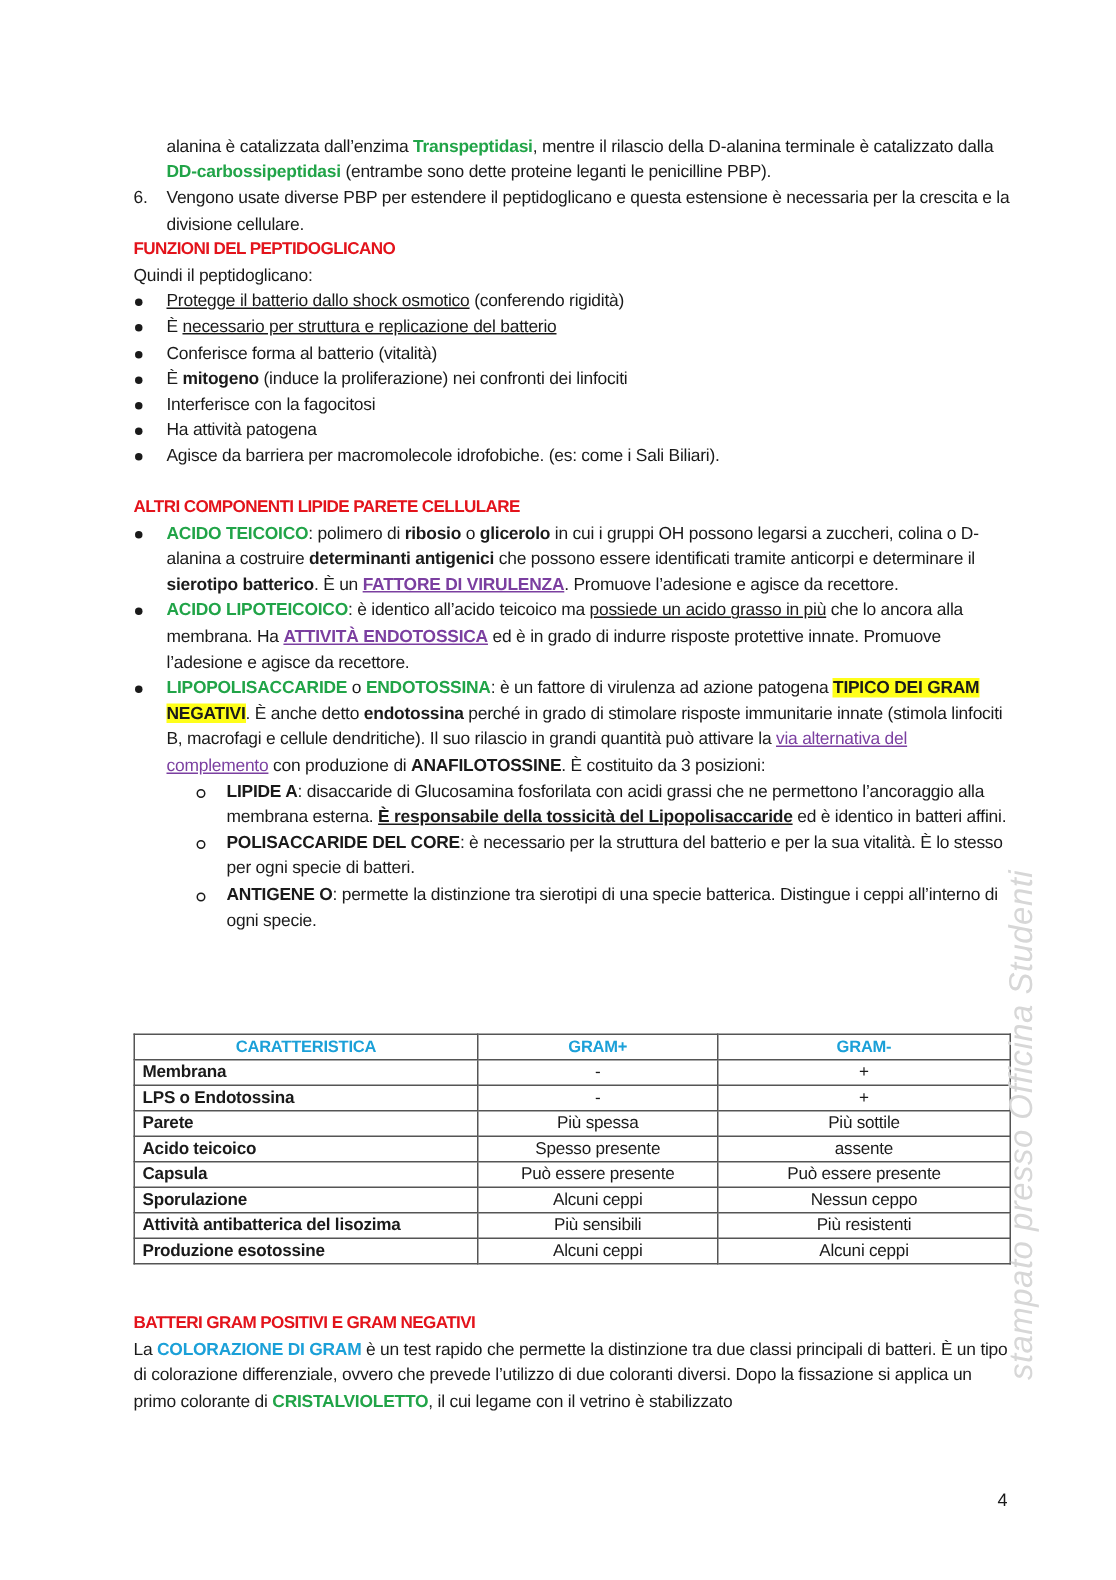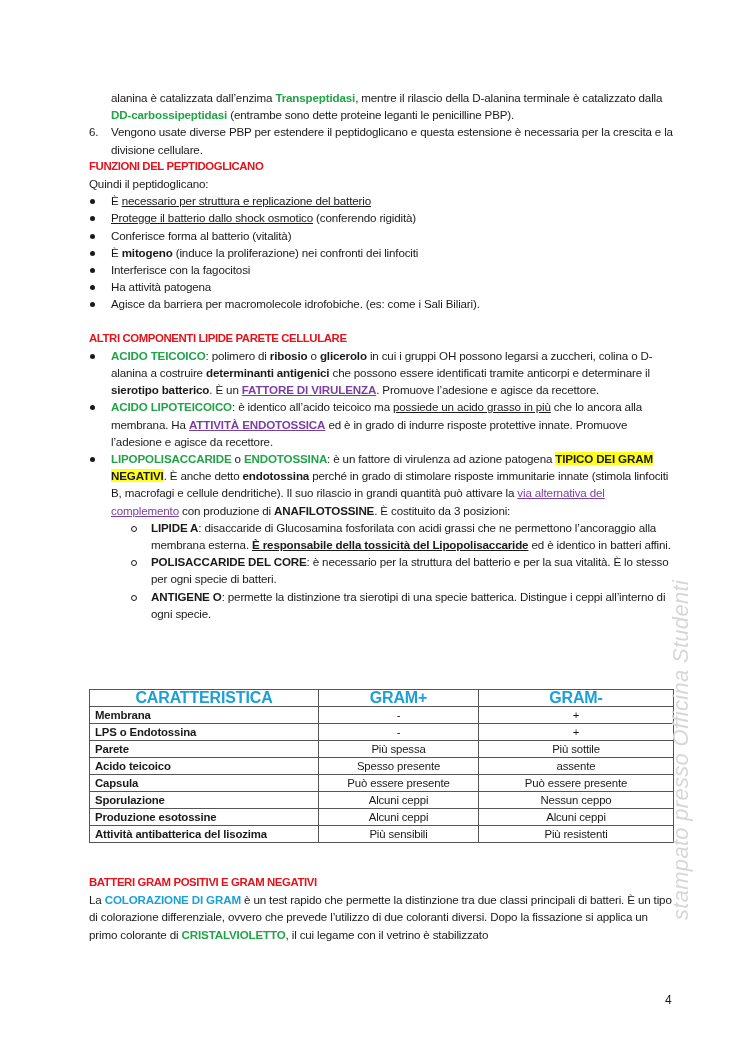--- a/index.html
+++ b/index.html
@@ -26,21 +26,21 @@
   ul.bullets > li { display: flex; }
   ul.bullets > li .dot { width: 22px; flex: none; position: relative; }
   ul.bullets > li .dot::before { content: ""; position: absolute; left: 1px; top: 7px; width: 5px; height: 5px; border-radius: 50%; background: #1a1a1a; }
   ul.sub { list-style: none; margin: 0; padding: 0 0 0 18px; }
   ul.sub > li { display: flex; }
   ul.sub > li .circ { width: 22px; flex: none; position: relative; }
   ul.sub > li .circ::before { content: ""; position: absolute; left: 2px; top: 7px; width: 4px; height: 4px; border-radius: 50%; border: 1px solid #1a1a1a; }
   .gap { height: 17px; }
   table.cmp { position: absolute; left: 89px; top: 689px; width: 585px; border-collapse: collapse; font-size: 11.4px; line-height: 16px; }
   table.cmp td, table.cmp th { border: 1px solid #555; padding: 0 5px; vertical-align: top; }
-  table.cmp th { color: #1ba0d8; font-weight: bold; text-align: center; font-size: 16px; }
+  table.cmp th { color: #1ba0d8; font-weight: bold; text-align: center; font-size: 11px; }
   table.cmp td.c { text-align: center; }
   table.cmp td.k { font-weight: bold; width: 218px; }
   table.cmp col.c1 { width: 229px; }
   table.cmp col.c2 { width: 160px; }
   .section-bottom { position: absolute; left: 89px; top: 874px; width: 586px; line-height: 17.2px; }
   .watermark {
     position: absolute; left: 668px; top: 920px; transform-origin: 0 0; transform: rotate(-90deg);
     font-style: italic; font-size: 22px; color: #d7d7d7; white-space: nowrap; letter-spacing: 0.3px;
   }
   .page-num { position: absolute; left: 665px; top: 993px; font-size: 12px; }
@@ -58,25 +58,25 @@
     <div class="num-item">
       <span class="num">6.</span>
       <span>Vengono usate diverse PBP per estendere il peptidoglicano e questa estensione è necessaria per la crescita e la divisione cellulare.</span>
     </div>
 
     <p class="heading-red">FUNZIONI DEL PEPTIDOGLICANO</p>
     <p>Quindi il peptidoglicano:</p>
     <ul class="bullets">
       <li>
           <span class="dot"></span>
+          <span><span class="u">Protegge il batterio dallo shock osmotico</span><span> (conferendo rigidità)</span></span>
+        </li>
+      <li>
+          <span class="dot"></span>
           <span><span>È </span><span class="u">necessario per struttura e replicazione del batterio</span></span>
-        </li>
-      <li>
-          <span class="dot"></span>
-          <span><span class="u">Protegge il batterio dallo shock osmotico</span><span> (conferendo rigidità)</span></span>
         </li>
       <li>
           <span class="dot"></span>
           <span>Conferisce forma al batterio (vitalità)</span>
         </li>
       <li>
           <span class="dot"></span>
           <span><span>È </span><b>mitogeno</b><span> (induce la proliferazione) nei confronti dei linfociti</span></span>
         </li>
       <li>
@@ -170,28 +170,28 @@
           <td class="k">Capsula</td>
           <td class="c">Può essere presente</td>
           <td class="c">Può essere presente</td>
         </tr>
       <tr>
           <td class="k">Sporulazione</td>
           <td class="c">Alcuni ceppi</td>
           <td class="c">Nessun ceppo</td>
         </tr>
       <tr>
+          <td class="k">Attività antibatterica del lisozima</td>
+          <td class="c">Più sensibili</td>
+          <td class="c">Più resistenti</td>
+        </tr>
+      <tr>
           <td class="k">Produzione esotossine</td>
           <td class="c">Alcuni ceppi</td>
           <td class="c">Alcuni ceppi</td>
-        </tr>
-      <tr>
-          <td class="k">Attività antibatterica del lisozima</td>
-          <td class="c">Più sensibili</td>
-          <td class="c">Più resistenti</td>
         </tr>
     </tbody>
   </table>
 
   <div class="section-bottom">
     <p class="heading-red">BATTERI GRAM POSITIVI E GRAM NEGATIVI</p>
     <p><span>La </span><span class="cyan">COLORAZIONE DI GRAM</span><span> è un test rapido che permette la distinzione tra due classi principali di batteri. È un tipo di colorazione differenziale, ovvero che prevede l’utilizzo di due coloranti diversi. Dopo la fissazione si applica un primo colorante di </span><span class="green">CRISTALVIOLETTO</span><span>, il cui legame con il vetrino è stabilizzato</span></p>
   </div>
 
   <div class="watermark">stampato presso Officina Studenti</div>

